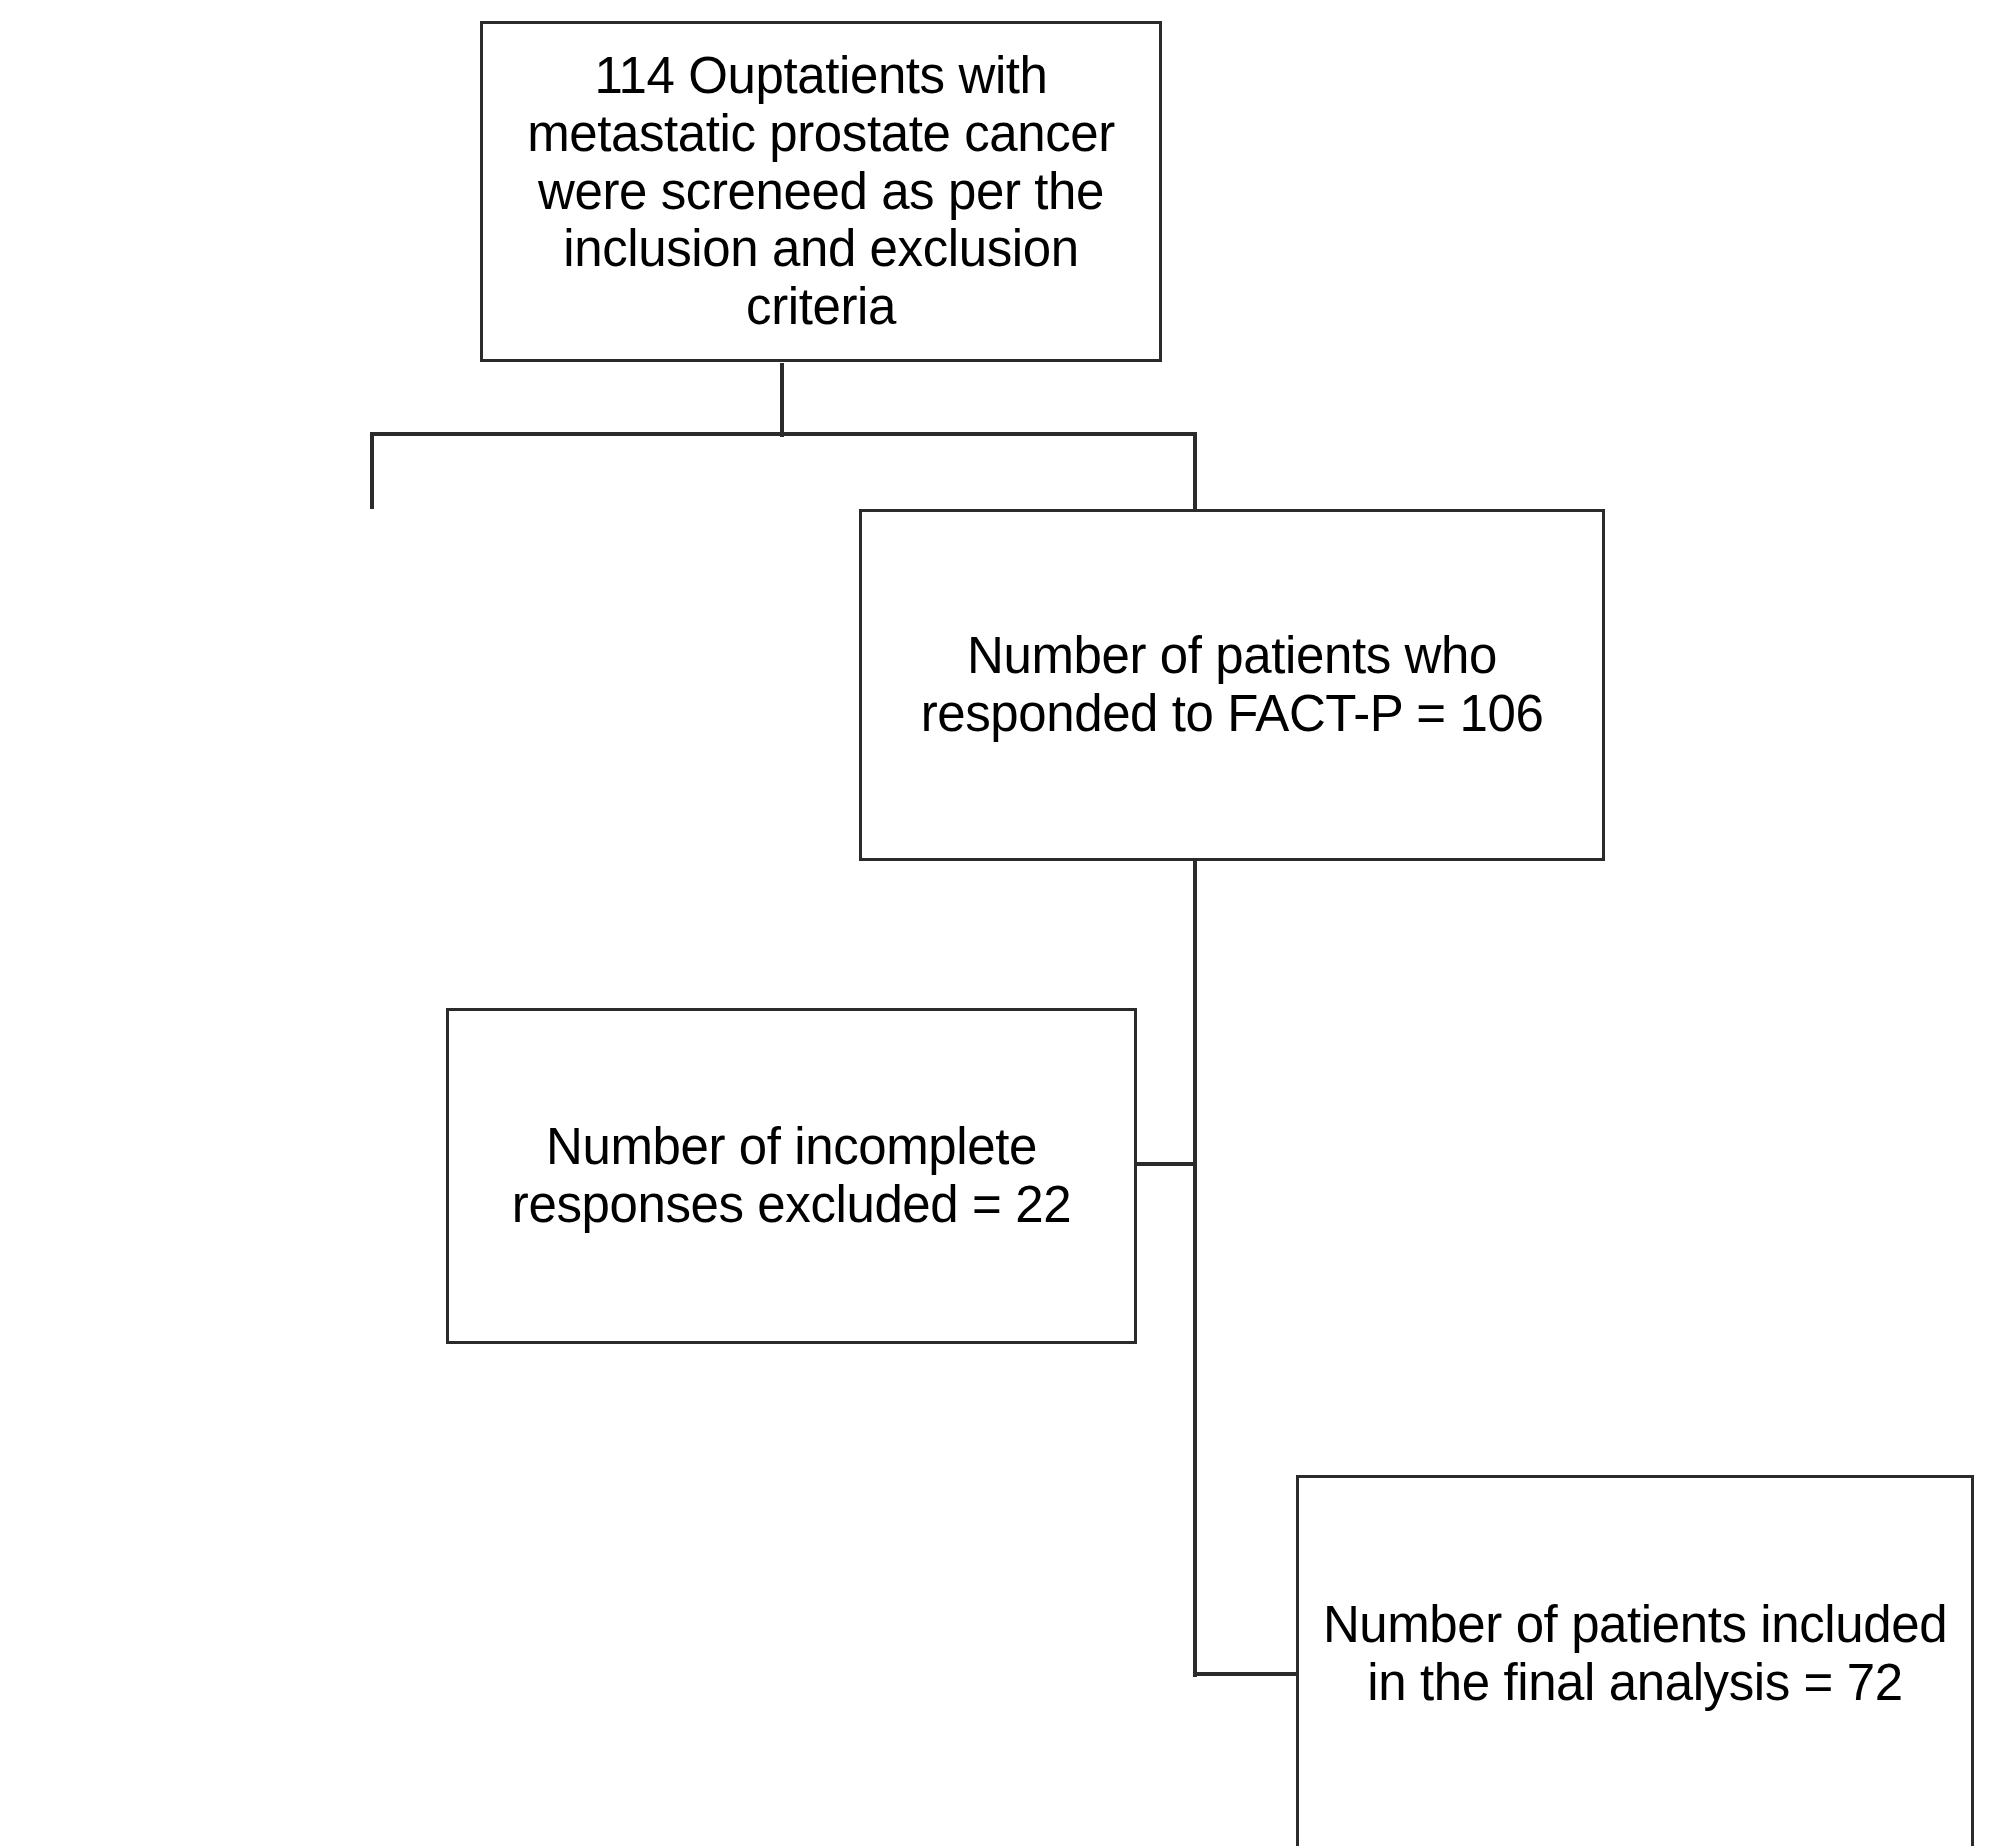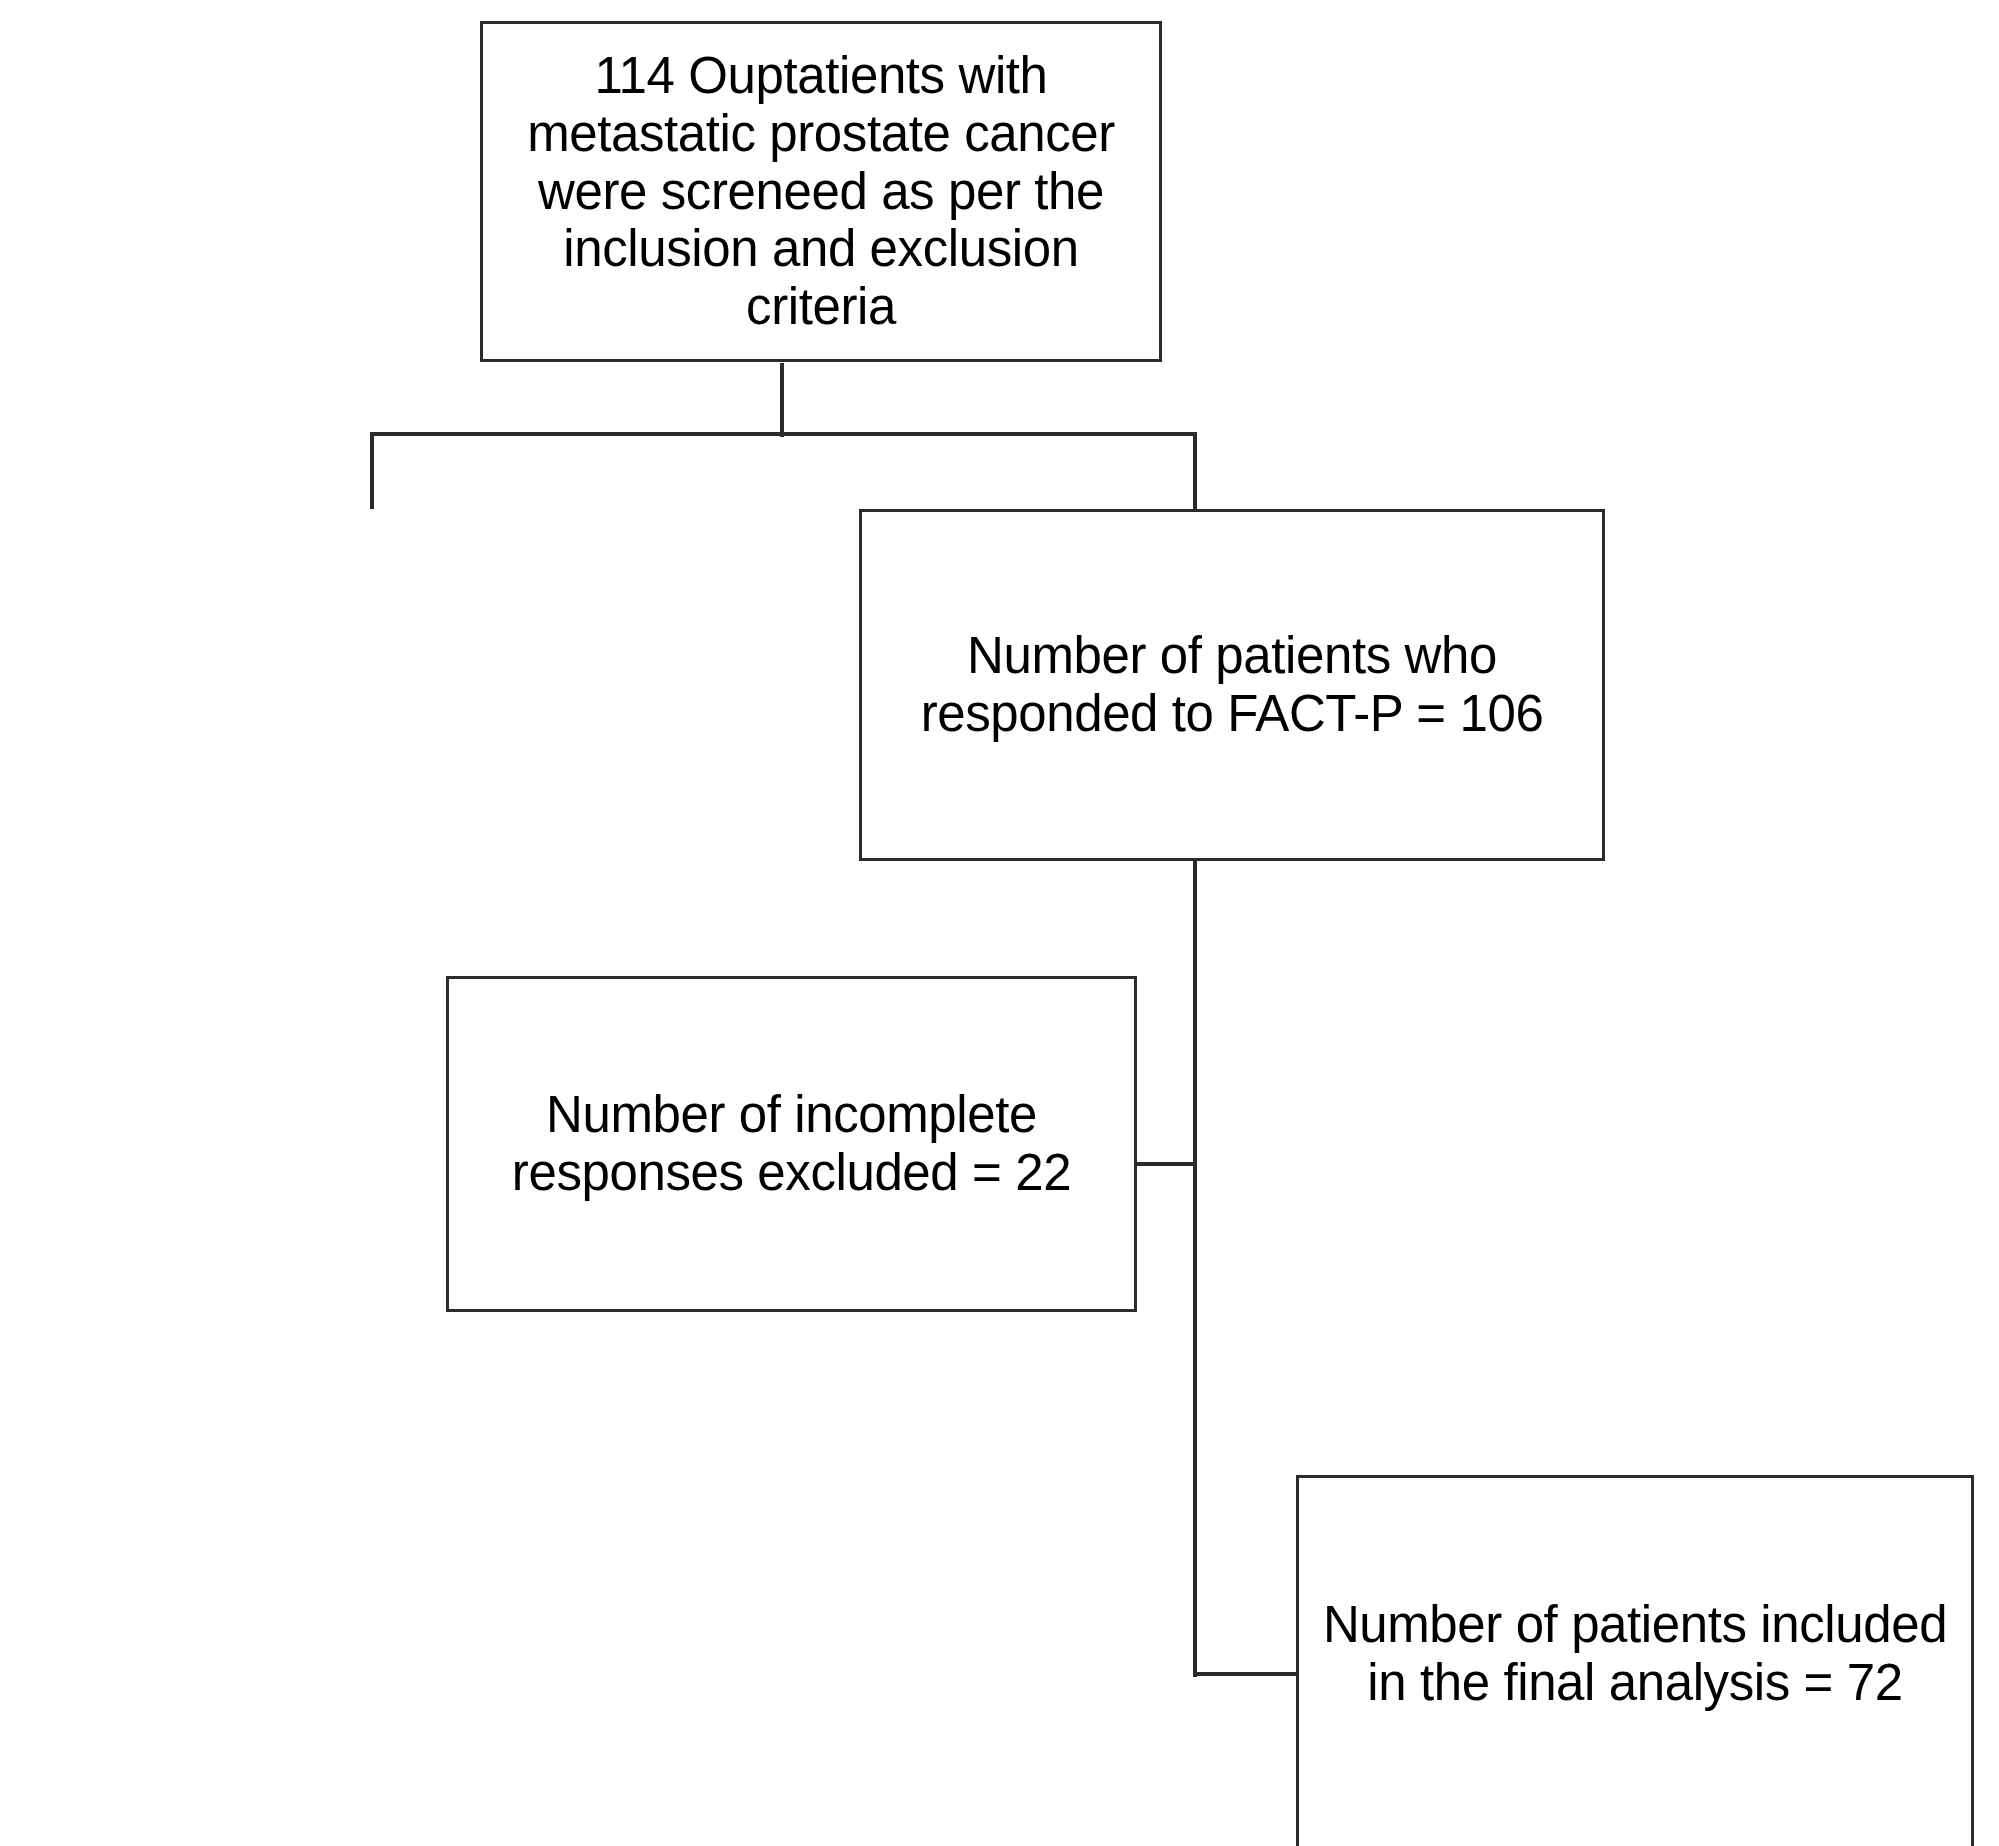--- a/index.html
+++ b/index.html
@@ -77,21 +77,21 @@
 
   <div class="node" id="node-screened" style="left:440px; top:21px; width:682px; height:341px;margin-left:40px;">
     <span class="node-text">114 Ouptatients with metastatic prostate cancer were screneed as per the inclusion and exclusion criteria</span>
   </div>
 
 
   <div class="node" id="node-responded" style="left:859px; top:509px; width:746px; height:352px;">
     <span class="node-text">Number of patients who responded to FACT-P = 106</span>
   </div>
 
-  <div class="node" id="node-incomplete" style="left:446px; top:976px; width:691px; height:336px;">
+  <div class="node" id="node-incomplete" style="left:446px; top:1008px; width:691px; height:336px;">
     <span class="node-text">Number of incomplete responses excluded = 22</span>
   </div>
 
   <div class="node" id="node-final" style="left:1296px; top:1475px; width:678px; height:409px;">
     <span class="node-text" style="position:relative; top:-26px;">Number of patients included in the final analysis = 72</span>
   </div>
 
 </div>
 
 

